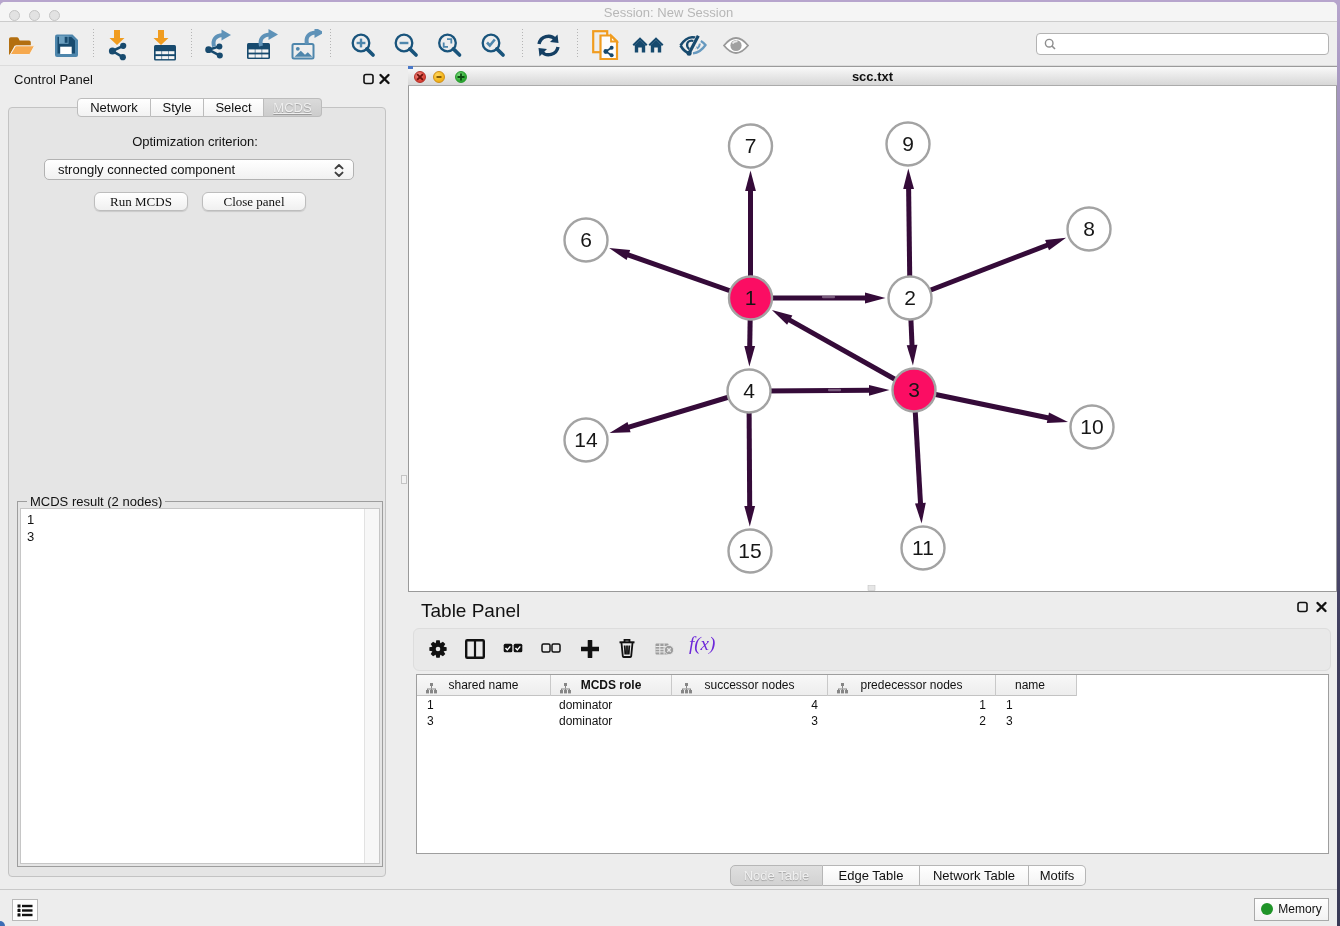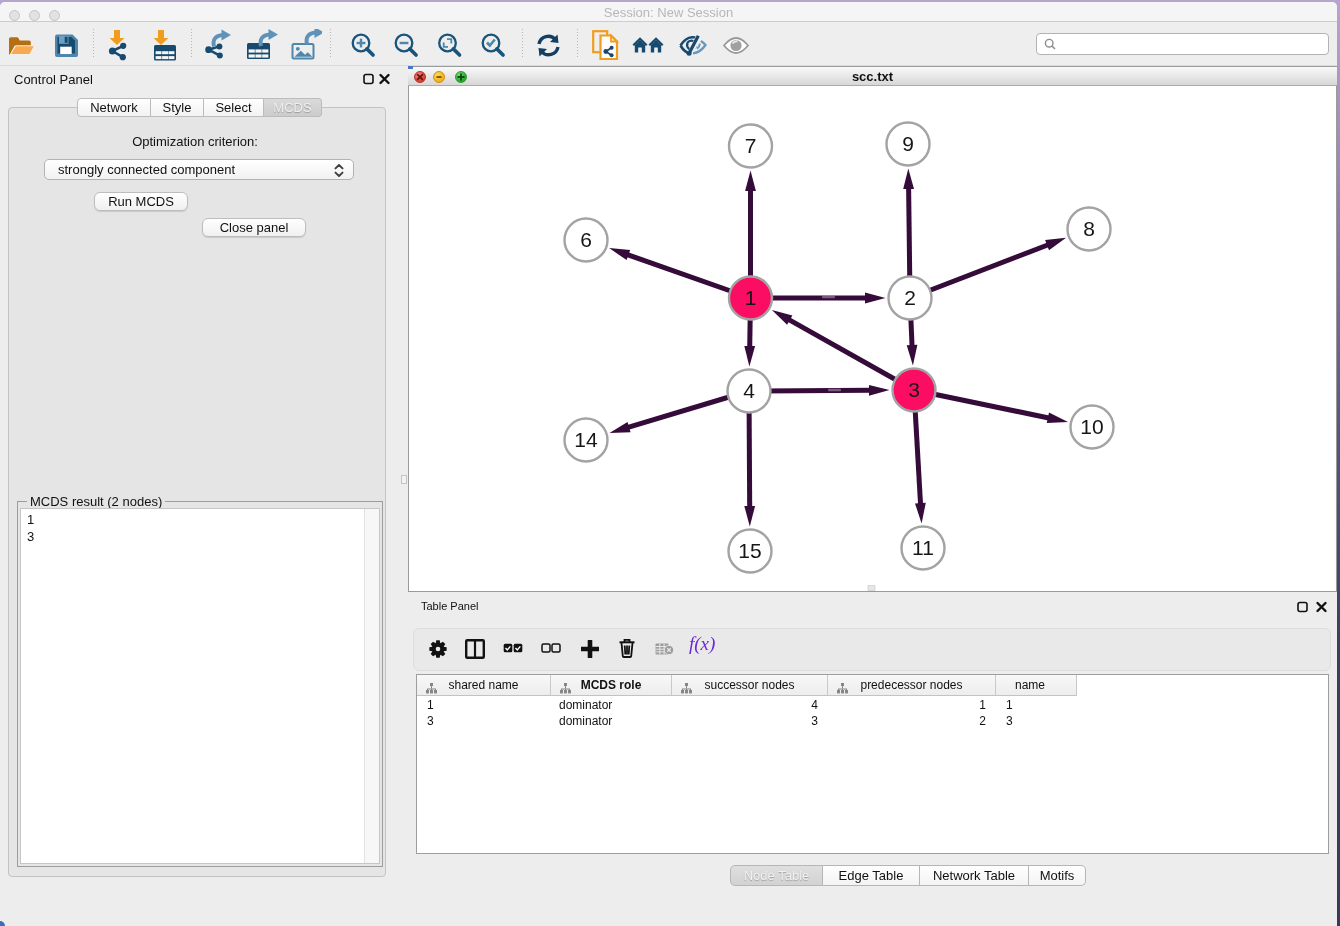--- a/index.html
+++ b/index.html
@@ -16,39 +16,39 @@
 .tsep{position:absolute;top:7px;height:30px;width:1px;background-image:linear-gradient(#b5b5b5 1px,transparent 1px);background-size:1px 3px;}
 #search{position:absolute;left:1036px;top:11px;width:293px;height:22px;background:#fff;border:1px solid #b3b3b3;border-radius:4px;}
 
 #cp{position:absolute;left:0;top:64px;width:390px;height:823px;background:#ededed;padding-left:12px;}
 #cp-title{position:absolute;left:14px;top:6px;font-size:13px;color:#111;}
 #cp-pane{position:absolute;left:8px;top:41px;width:378px;height:770px;background:#e5e5e5;border:1px solid #c3c3c3;border-radius:4px;}
 .tabs{position:absolute;display:flex;font-size:13px;color:#111;}
 #cp-tabs{left:77px;top:32px;height:19px;}
 .tab{border:1px solid #bcbcbc;border-left:none;background:linear-gradient(#ffffff,#f2f2f2);display:flex;align-items:center;justify-content:center;height:19px;}
 .tab.first{border-left:1px solid #bcbcbc;border-radius:4px 0 0 4px;}
-.tab.last{border-radius:0 4px 4px 0;}
+.tab.last{border-radius:0 4px 4px 0;text-decoration:underline;}
 .tab.sel{background:linear-gradient(#dadada,#cccccc);color:#efefef;text-shadow:0 1px 1px #9a9a9a;}
 #opt-label{position:absolute;left:0;top:68px;width:390px;text-align:center;font-size:13px;color:#111;}
 #combo{position:absolute;left:44px;top:93px;width:310px;height:21px;background:linear-gradient(#ffffff,#f1f1f1);border:1px solid #b2b2b2;border-radius:5px;font-size:13px;color:#111;line-height:19px;padding-left:13px;}
-.abtn{position:absolute;top:126px;height:19px;background:linear-gradient(#ffffff,#f0f0f0);border:1px solid #bdbdbd;border-radius:6px;font-size:13px;color:#111;text-align:center;line-height:18px;box-shadow:0 1px 1px rgba(0,0,0,0.12);}
+.abtn{position:absolute;top:126px;height:19px;background:linear-gradient(#ffffff,#f0f0f0);border:1px solid #bdbdbd;border-radius:6px;font-size:13px;color:#111;text-align:center;line-height:18px;box-shadow:0 1px 1px rgba(0,0,0,0.12);font-family:Liberation Serif, serif;}
 #groupbox{position:absolute;left:17px;top:435px;width:366px;height:366px;border:1px solid #9d9d9d;}
 #groupbox-label{position:absolute;left:9px;top:-8px;background:#e5e5e5;padding:0 3px;font-size:13px;color:#111;}
 #ta{position:absolute;left:2px;top:6px;width:360px;height:356px;background:#fff;border:1px solid #c6c6c6;font-size:13px;color:#111;line-height:16.8px;padding:3px 0 0 6px;}
 #ta-sb{position:absolute;right:0;top:0;width:15px;height:100%;background:#f7f7f7;border-left:1px solid #e2e2e2;}
 
 #netwin{position:absolute;left:408px;top:64px;width:929px;height:526px;border:1px solid #9a9a9a;border-top:none;background:#fff;}
 #net-titlebar{position:absolute;left:-1px;top:0;width:929px;height:20px;background:linear-gradient(#f9f9f9,#d7d7d7);border-bottom:1px solid #ababab;border-top:1px solid #9a9a9a;}
 #net-title{position:absolute;left:0;top:2px;width:100%;text-align:center;font-size:13px;font-weight:700;color:#111;}
 .mbtn{position:absolute;top:4px;width:12px;height:12px;border-radius:50%;}
 #blue-corner{position:absolute;left:408px;top:64px;width:5px;height:3px;background:#4a78c8;}
 #canvas-svg{position:absolute;left:409px;top:85px;}
 
 #tp{position:absolute;left:390px;top:590px;width:947px;height:297px;background:#ededed;}
-#tp-title{position:absolute;left:31px;top:8px;font-size:11px;color:#111;}
+#tp-title{position:absolute;left:31px;top:8px;font-size:19px;color:#111;}
 #tp-toolbar{position:absolute;left:23px;top:36px;width:918px;height:43px;background:#e9e9e9;border:1px solid #dddddd;border-radius:6px;}
 #tbl{position:absolute;left:26px;top:82px;width:913px;height:180px;background:#fff;border:1px solid #9e9e9e;}
 #tbl-hdr{position:absolute;left:0;top:0;height:21px;background:linear-gradient(#f8f8f8,#ededed);border-bottom:1px solid #c3c3c3;}
 .hcell{position:absolute;top:0;height:21px;border-right:1px solid #c9c9c9;font-size:12px;color:#111;text-align:center;line-height:21px;}
 .cell{position:absolute;font-size:12px;color:#111;height:16px;line-height:16px;}
 .btabs{position:absolute;top:273px;display:flex;font-size:13px;height:21px;margin-left:36px;}
 .btab{border:1px solid #b6b6b6;border-left:none;background:linear-gradient(#ffffff,#f3f3f3);color:#111;display:flex;align-items:center;justify-content:center;}
 .btab.first{border-left:1px solid #b6b6b6;border-radius:5px 0 0 5px;}
 .btab.last{border-radius:0 5px 5px 0;}
 .btab.sel{background:linear-gradient(#dfdfdf,#d2d2d2);color:#f0f0f0;text-shadow:0 1px 1px #a0a0a0;}
@@ -228,21 +228,21 @@
       <div class="tab last sel" style="width:58px;">MCDS</div>
     </div>
     <div id="combo">strongly connected component<svg style="position:absolute;right:9px;top:4px;" width="10" height="13" viewBox="0 0 10 13">
           <g fill="none" stroke="#3f3f3f" stroke-width="1.9" stroke-linecap="round" stroke-linejoin="round">
             <path d="M1.5 4.4 L5 1 L8.5 4.4"></path>
             <path d="M1.5 8.6 L5 12 L8.5 8.6"></path>
           </g>
         </svg></div>
     <div id="opt-label">Optimization criterion:</div>
     <div class="abtn" style="left:94px;width:94px;">Run MCDS</div>
-    <div class="abtn" style="left:202px;width:104px;margin-top:26px;">Close panel</div>
+    <div class="abtn" style="left:202px;width:104px;">Close panel</div>
     <div id="groupbox">
       <div id="groupbox-label">MCDS result (2 nodes)</div>
       <div id="ta">1<br>3<div id="ta-sb"></div></div>
     </div>
   </div>
   <div id="netwin">
     <div id="net-titlebar">
       <div class="mbtn" style="left:6px;background:radial-gradient(circle at 35% 30%,#f08d85,#e14b40 55%,#ce3328);border:0.5px solid #b03028;"></div>
       <div class="mbtn" style="left:25px;background:radial-gradient(circle at 35% 30%,#ffd65e,#f5b91f 55%,#e8a013);border:0.5px solid #cf8f17;"></div>
       <div class="mbtn" style="left:47px;background:radial-gradient(circle at 35% 30%,#7fd97f,#33af38 55%,#22982a);border:0.5px solid #269b2d;"></div>
@@ -432,14 +432,30 @@
 <div class="cell" style="left:411px;top:38px;width:158px;text-align:right;">2</div>
 <div class="cell" style="left:589px;top:38px;">3</div>
     </div>
     <div class="btabs" style="left:304px;">
       <div class="btab first sel" style="width:93px;">Node Table</div>
       <div class="btab" style="width:97px;">Edge Table</div>
       <div class="btab" style="width:109px;text-align:right;">Network Table</div>
       <div class="btab last" style="width:57px;">Motifs</div>
     </div>
   </div>
+  <div id="statusbar">
+    <div id="list-btn">
+        <svg width="16" height="13" viewBox="0 0 16 13">
+          <g fill="#111">
+            <rect x="0.5" y="0.5" width="3" height="3"></rect>
+            <rect x="0.5" y="5" width="3" height="3"></rect>
+            <rect x="0.5" y="9.5" width="3" height="3"></rect>
+            <rect x="5" y="0.8" width="10.5" height="2.4"></rect>
+            <rect x="5" y="5.3" width="10.5" height="2.4"></rect>
+            <rect x="5" y="9.8" width="10.5" height="2.4"></rect>
+          </g>
+          <line x1="2" y1="2" x2="2" y2="11" stroke="#111" stroke-width="0.8" stroke-dasharray="1 1.4"></line>
+        </svg>
+      </div>
+    <div id="mem-btn"><span style="display:inline-block;width:12px;height:12px;border-radius:50%;background:#1f9428;vertical-align:-2px;margin-right:5px;"></span>Memory</div>
+  </div>
 </div>
 <div id="blue-dot"></div>
 
 </body></html>

